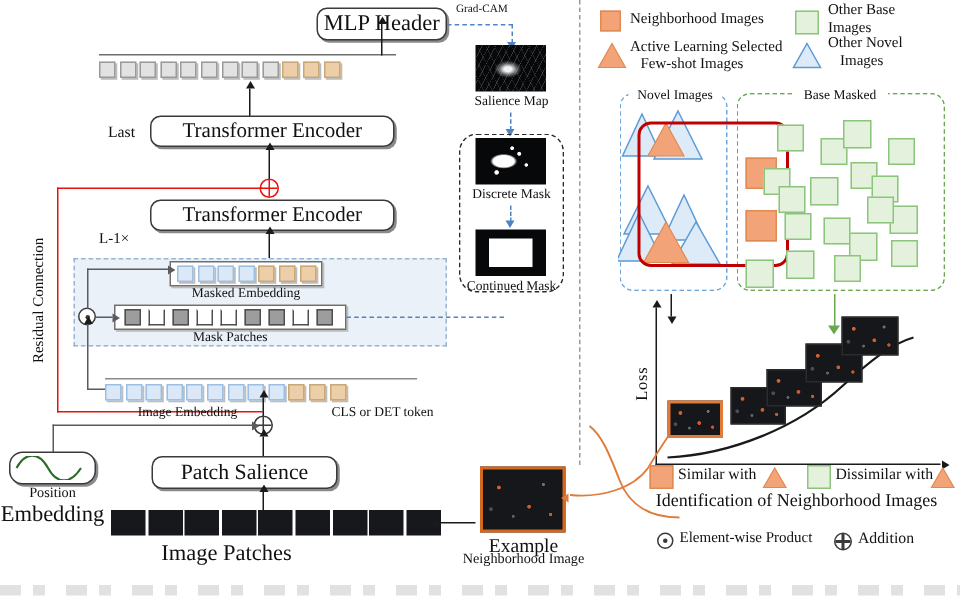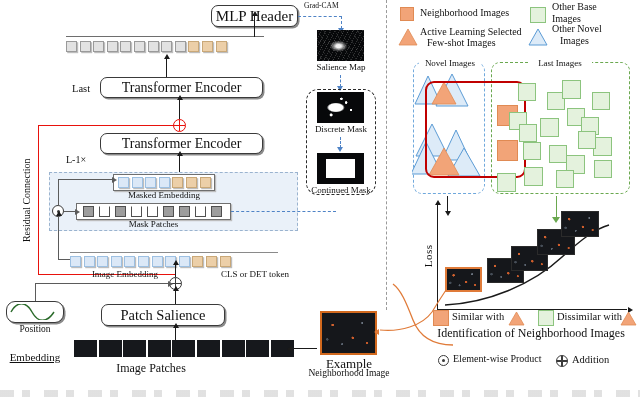--- a/index.html
+++ b/index.html
@@ -210,39 +210,39 @@
 <div class="vline arrup" style="left:175px;top:291px;height:14px;"></div>
 
 <div class="ghline garrright" style="left:35px;top:283px;width:133px;"></div>
 <div class="gvline" style="left:35px;top:283px;height:19px;"></div>
 <div class="rbox sh" style="left:6px;top:301px;width:58px;height:22px;border-radius:9px;">
   <svg width="50" height="16" viewBox="0 0 50 16">
     <path d="M1 8 C 7 -3, 16 -3, 22 8 C 28 19, 37 19, 44 8" stroke="#2b6b2b" stroke-width="1.4" fill="none"></path>
   </svg>
 </div>
 <div class="lbl" style="left:6px;top:325px;width:58px;font-size:9.5px;">Position</div>
-<div class="lbl" style="left:-1px;top:352px;width:72px;font-size:11px;text-decoration:underline;">Embedding</div>
+<div class="lbl" style="left:-1px;top:336px;width:72px;font-size:15px;">Embedding</div>
 
 <div class="rbox sh" style="left:101px;top:304px;width:124px;height:22px;">
   <span style="font-size:14.5px;">Patch Salience</span>
 </div>
 <div class="vline arrup" style="left:175px;top:328px;height:14px;"></div>
 
 <div class="abs" style="left:74px;top:340px;display:flex;gap:1.6px;">
     <div class="imgpatch" style="background-position: 0px 0px;"></div>
     <div class="imgpatch" style="background-position: 7px 5px;"></div>
     <div class="imgpatch" style="background-position: 14px 10px;"></div>
     <div class="imgpatch" style="background-position: 21px 15px;"></div>
     <div class="imgpatch" style="background-position: 28px 20px;"></div>
     <div class="imgpatch" style="background-position: 35px 25px;"></div>
     <div class="imgpatch" style="background-position: 42px 30px;"></div>
     <div class="imgpatch" style="background-position: 49px 35px;"></div>
     <div class="imgpatch" style="background-position: 56px 40px;"></div>
   </div>
-<div class="lbl" style="left:96px;top:362px;width:110px;font-size:12px;">Image Patches</div>
+<div class="lbl" style="left:96px;top:362px;width:110px;font-size:15px;">Image Patches</div>
 
 <div class="hline arrleft" style="left:292px;top:348px;width:25px;"></div>
 
 <div class="thumb" style="left:320px;top:311px;width:57px;height:44px;border:2.6px solid #d2691e;box-sizing:border-box;"></div>
 <div class="lbl" style="left:313px;top:357px;width:72px;font-size:13px;text-align:center;">Example</div>
 <div class="lbl" style="left:297px;top:369px;width:104px;font-size:9.5px;">Neighborhood Image</div>
 
 <svg class="abs" style="left:375px;top:250px;width:80px;height:110px;" viewBox="0 0 80 110">
   <path d="M78 95 C 60 95, 45 88, 38 70 C 31 52, 26 40, 18 34" stroke="#e07b39" stroke-width="1.3" fill="none"></path>
   <path d="M8 332" stroke="none"></path>
@@ -267,21 +267,21 @@
 <svg class="abs" style="left:528px;top:28px;width:20px;height:18px;" viewBox="0 0 20 18">
   <polygon points="10,1 19,17 1,17" fill="#ddebf8" stroke="#5b9bd5" stroke-width="1"></polygon>
 </svg>
 <div class="lbl" style="left:552px;top:24px;font-size:10px;text-align:center;">Other Novel</div>
 <div class="lbl" style="left:560px;top:36px;font-size:10px;text-align:left;">Images</div>
 
 <div class="dash" style="left:413px;top:62px;width:72px;height:132px;border:1.6px dashed #6fa8dc;border-radius:9px;"></div>
 <div class="lbl" style="left:419px;top:59px;width:62px;font-size:9px;background:#fff;">Novel Images</div>
 
 <div class="dash" style="left:491px;top:62px;width:139px;height:132px;border:1.6px dashed #6aa84f;border-radius:9px;"></div>
-<div class="lbl" style="left:528px;top:59px;width:64px;font-size:9px;background:#fff;">Last Images</div>
+<div class="lbl" style="left:528px;top:59px;width:64px;font-size:9px;background:#fff;">Base Masked</div>
 
 <svg class="abs" style="left:414px;top:70px;width:72px;height:45px;" viewBox="0 0 72 45">
   <polygon points="14,6 27,34 1,34" fill="#ddebf8" stroke="#5b9bd5" stroke-width="1"></polygon>
   <polygon points="38,4 54,36 22,36" fill="#ddebf8" stroke="#5b9bd5" stroke-width="1"></polygon>
   <polygon points="30,12 42,34 18,34" fill="#f2a478" stroke="#e08a53" stroke-width="0.8"></polygon>
 </svg>
 
 <svg class="abs" style="left:412px;top:120px;width:78px;height:62px;" viewBox="0 0 78 62">
   <polygon points="20,4 36,36 4,36" fill="#ddebf8" stroke="#5b9bd5" stroke-width="1"></polygon>
   <polygon points="44,10 58,40 30,40" fill="#ddebf8" stroke="#5b9bd5" stroke-width="1"></polygon>

